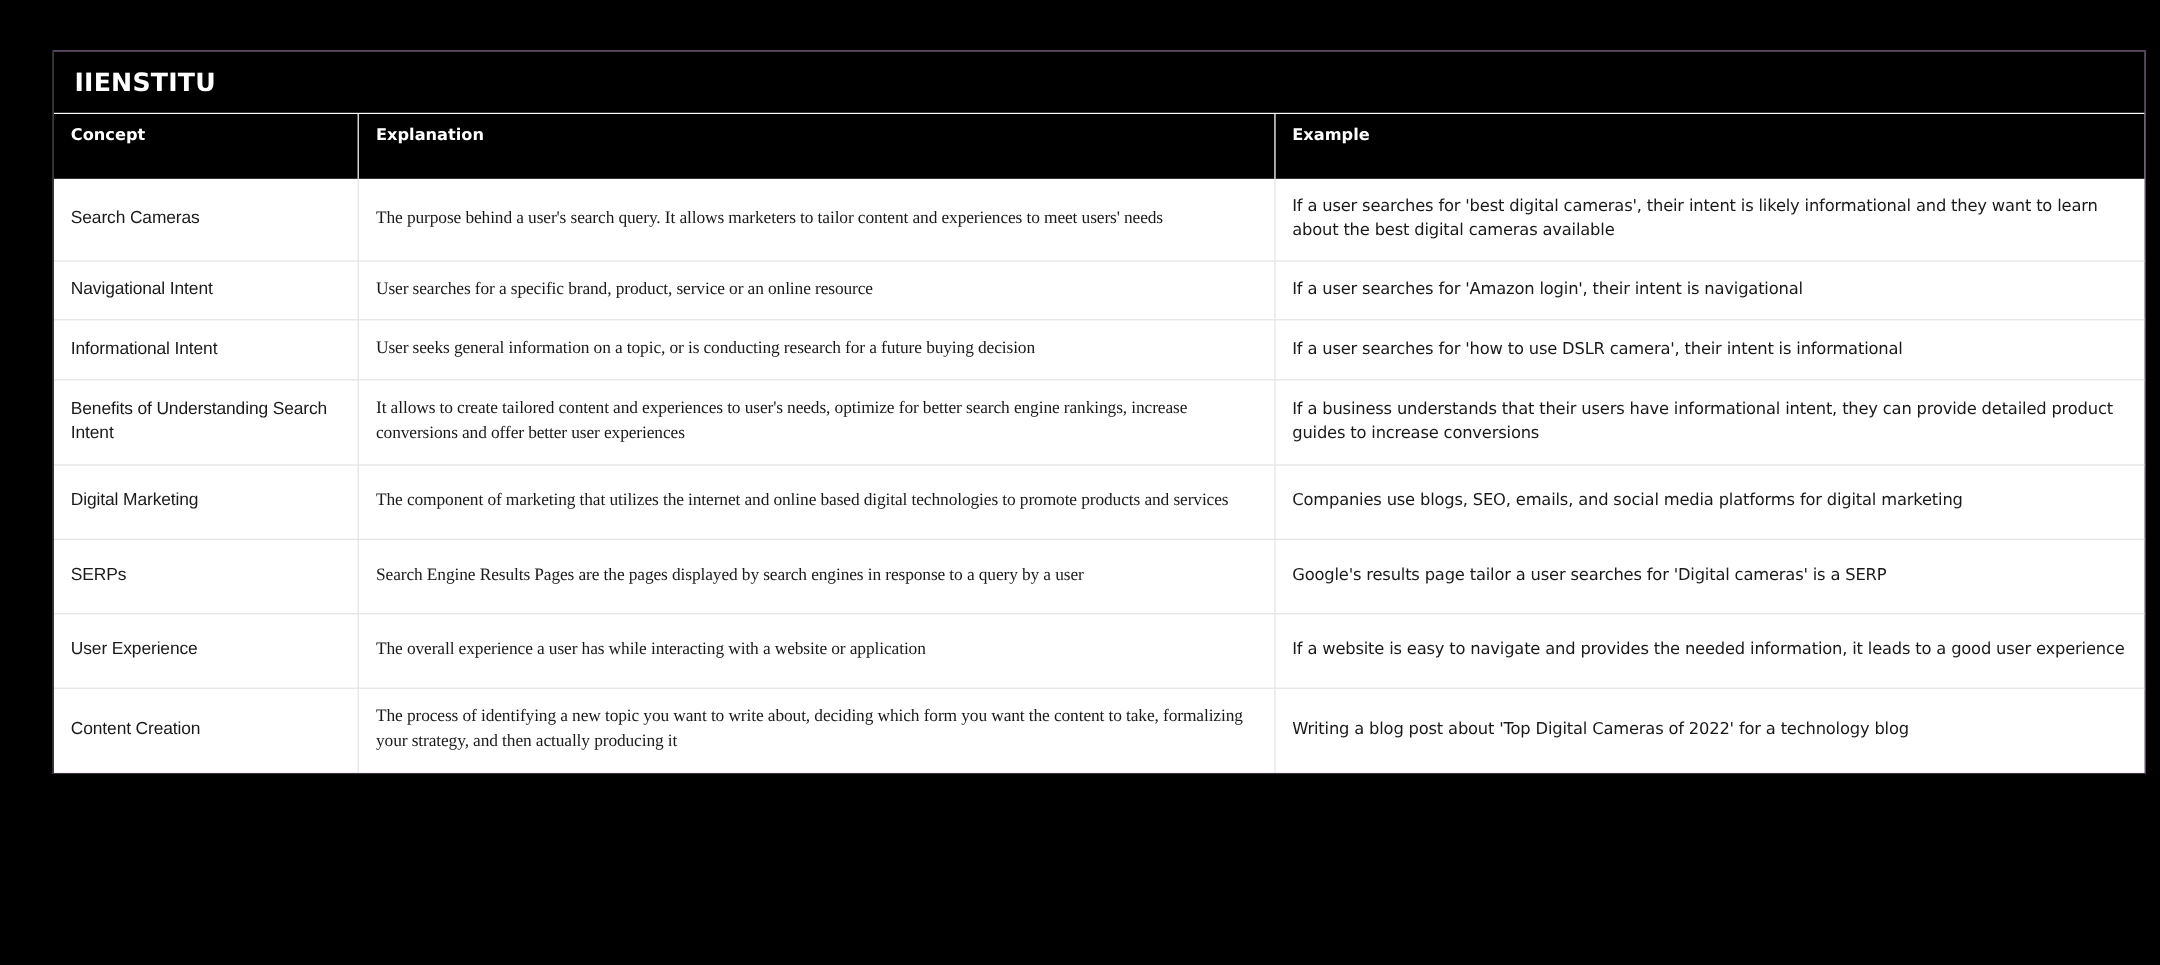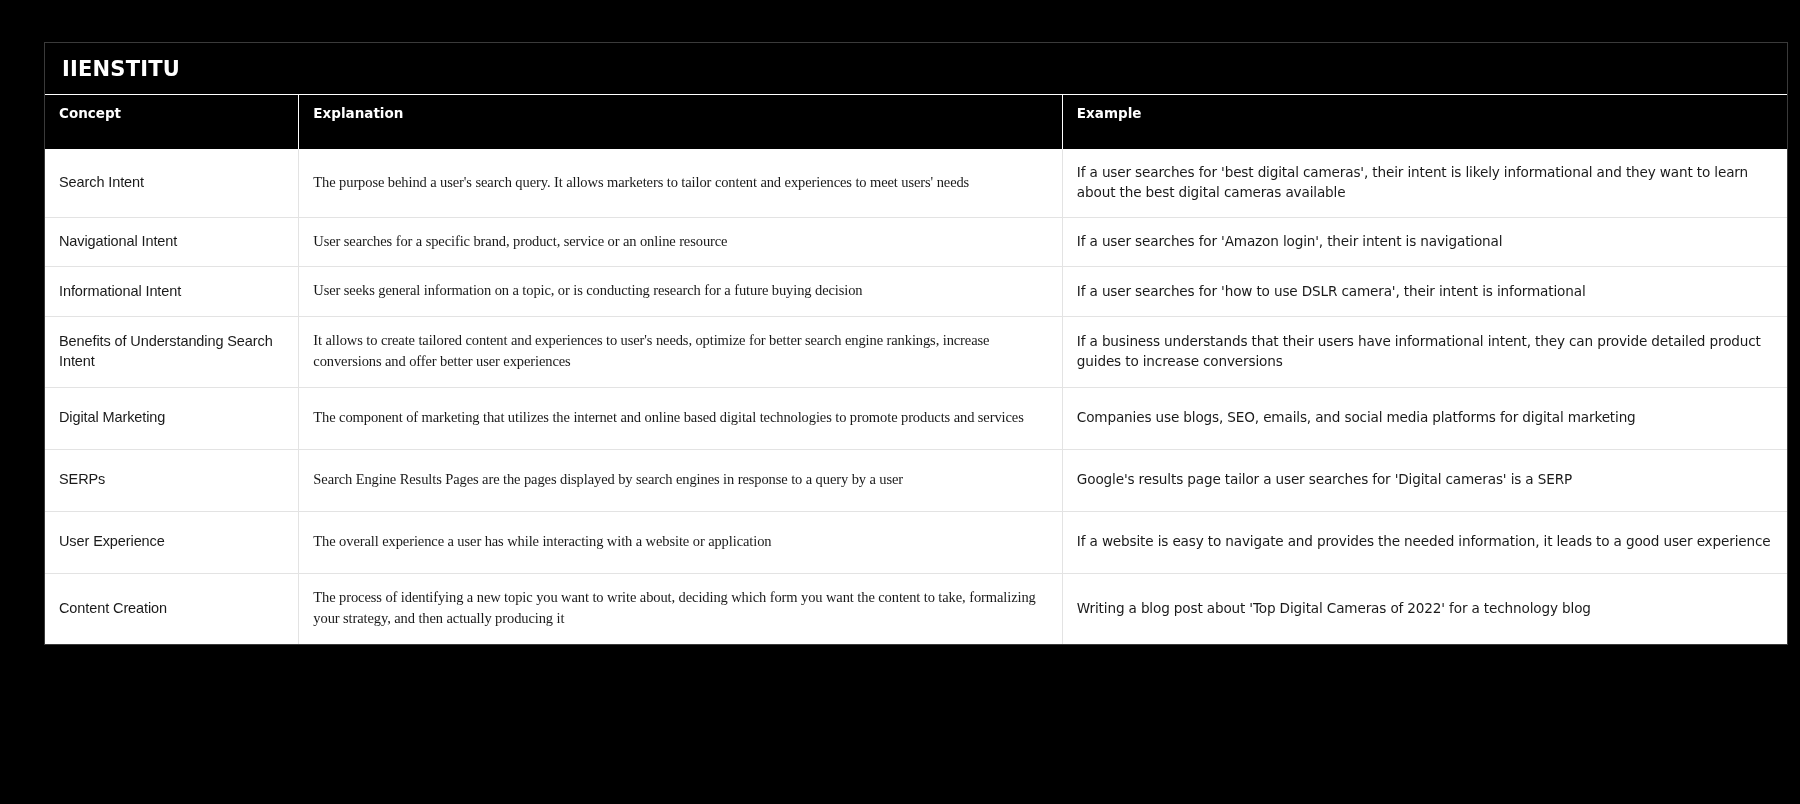--- a/index.html
+++ b/index.html
@@ -130,21 +130,21 @@
       </colgroup>
       <thead>
         <tr>
           <th>Concept</th>
           <th>Explanation</th>
           <th>Example</th>
         </tr>
       </thead>
       <tbody id="table-body">
           <tr class="r-tall">
-            <td class="cell-concept">Search Intent</td>
+            <td class="cell-concept">Search Cameras</td>
             <td class="cell-explanation">The purpose behind a user's search query. It allows marketers to tailor content and experiences to meet users' needs</td>
             <td class="cell-example">If a user searches for 'best digital cameras', their intent is likely informational and they want to learn about the best digital cameras available</td>
           </tr>
           <tr class="r-short">
             <td class="cell-concept">Navigational Intent</td>
             <td class="cell-explanation">User searches for a specific brand, product, service or an online resource</td>
             <td class="cell-example">If a user searches for 'Amazon login', their intent is navigational</td>
           </tr>
           <tr class="r-short">
             <td class="cell-concept">Informational Intent</td>

